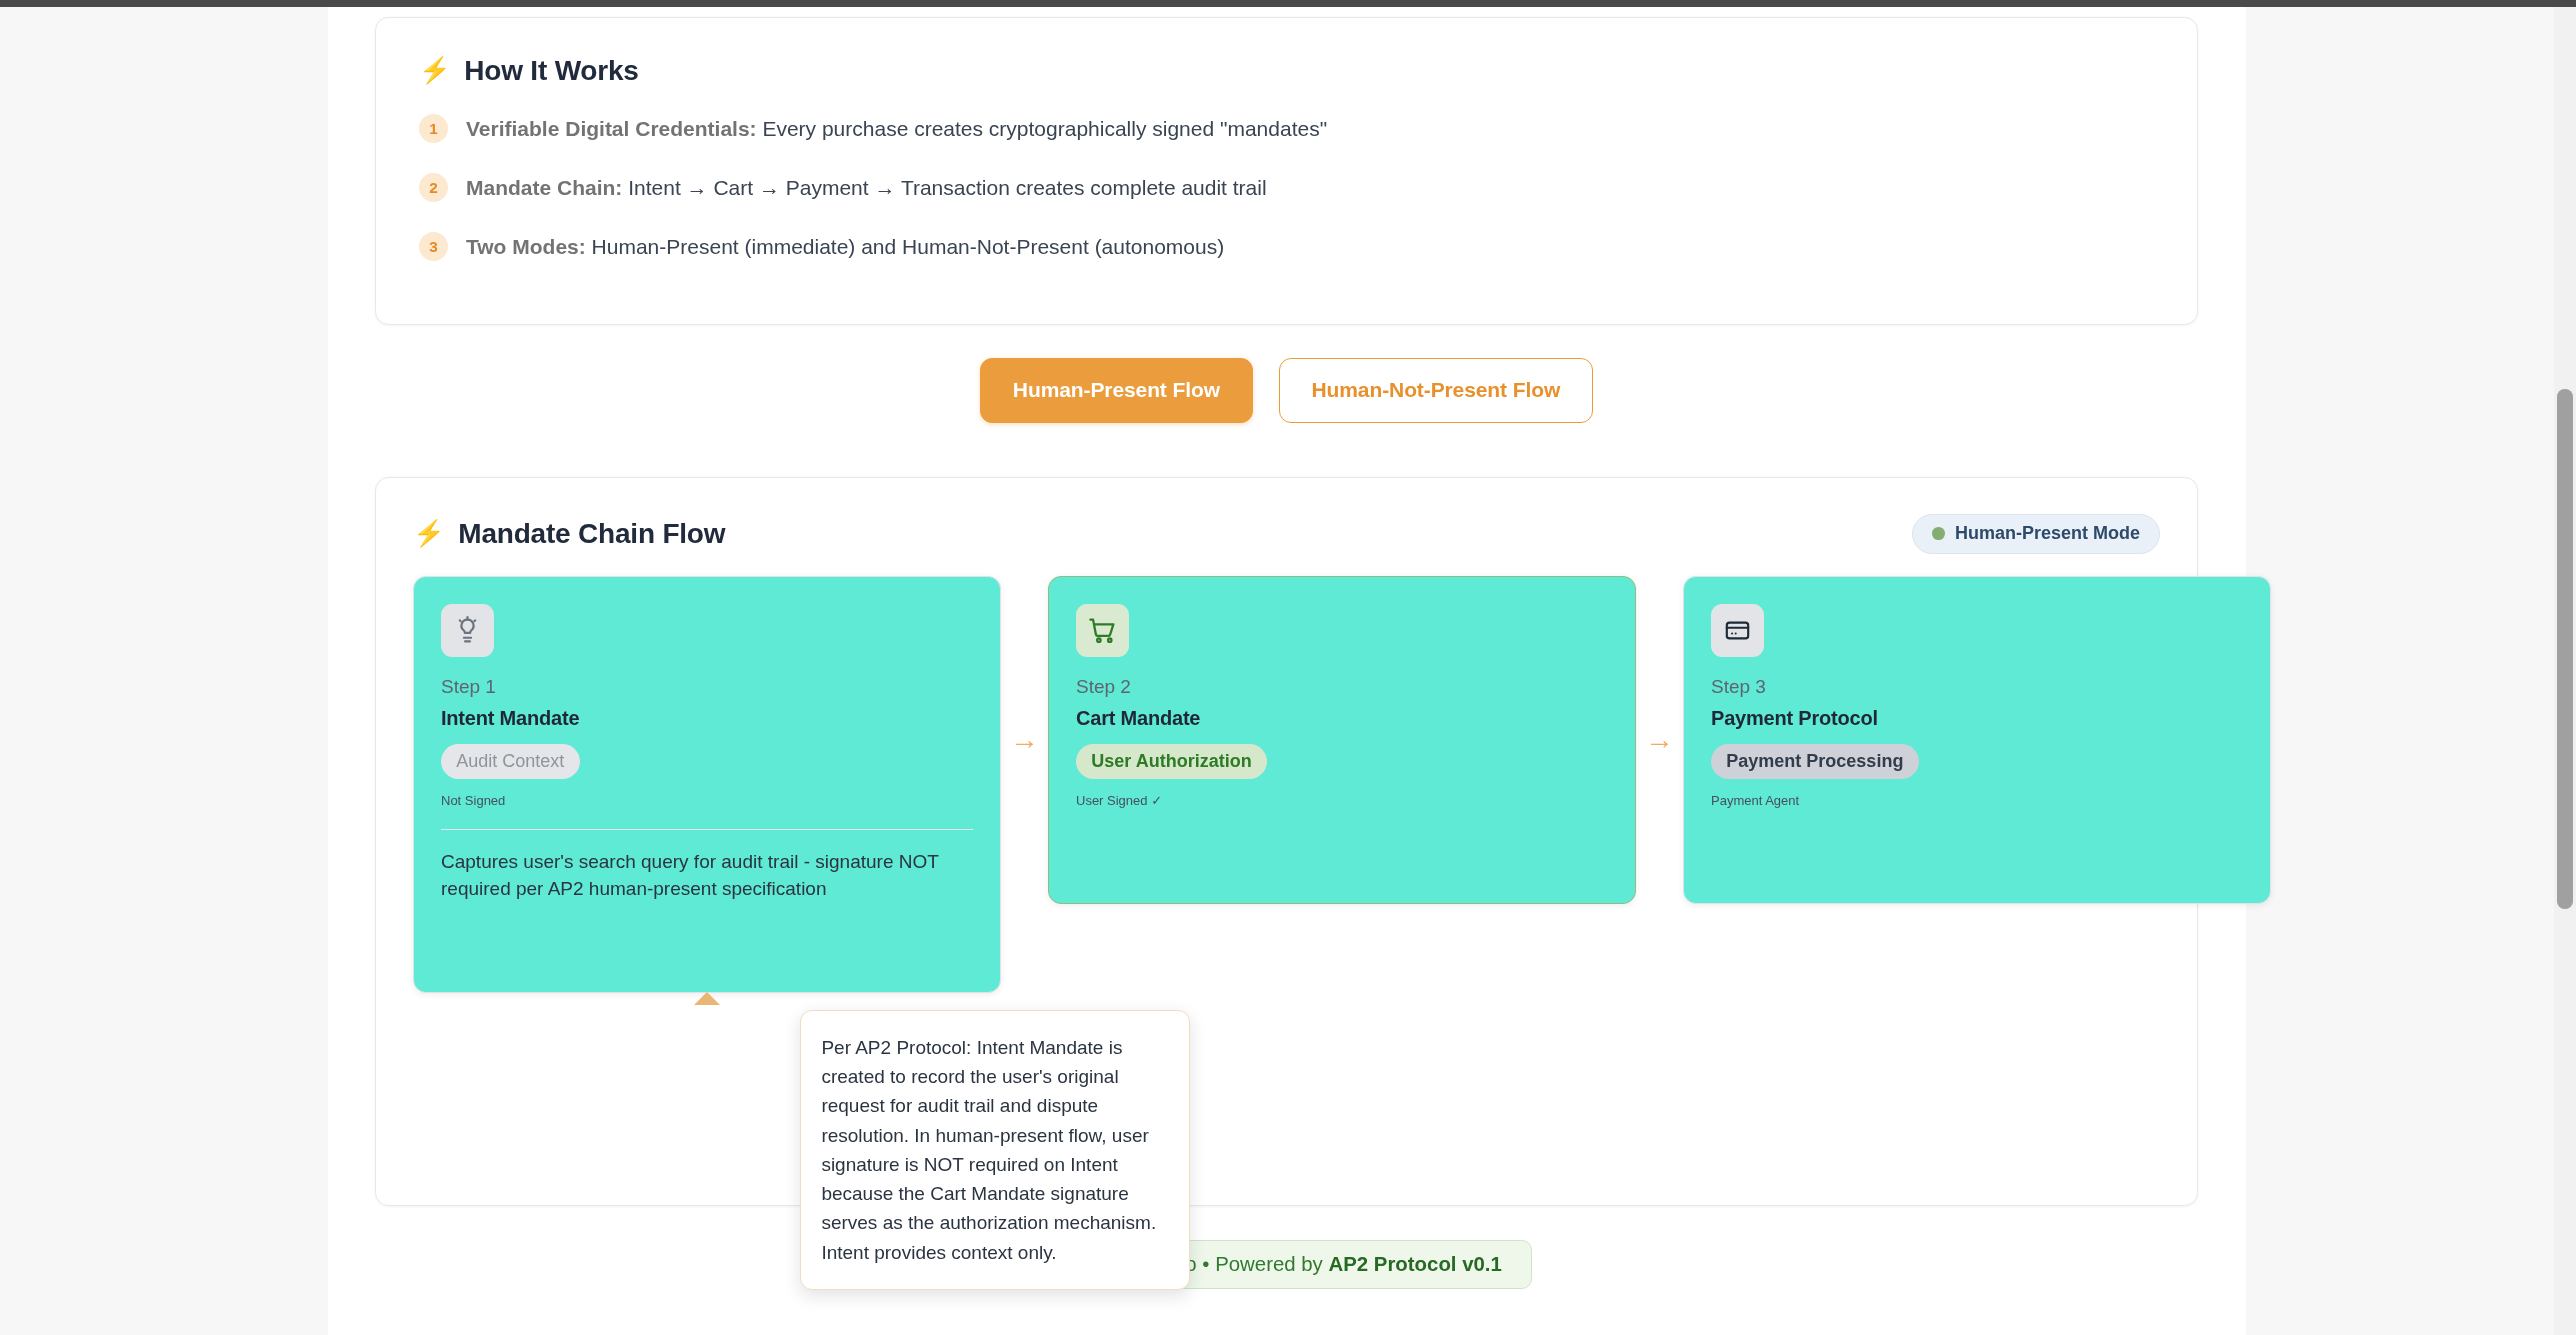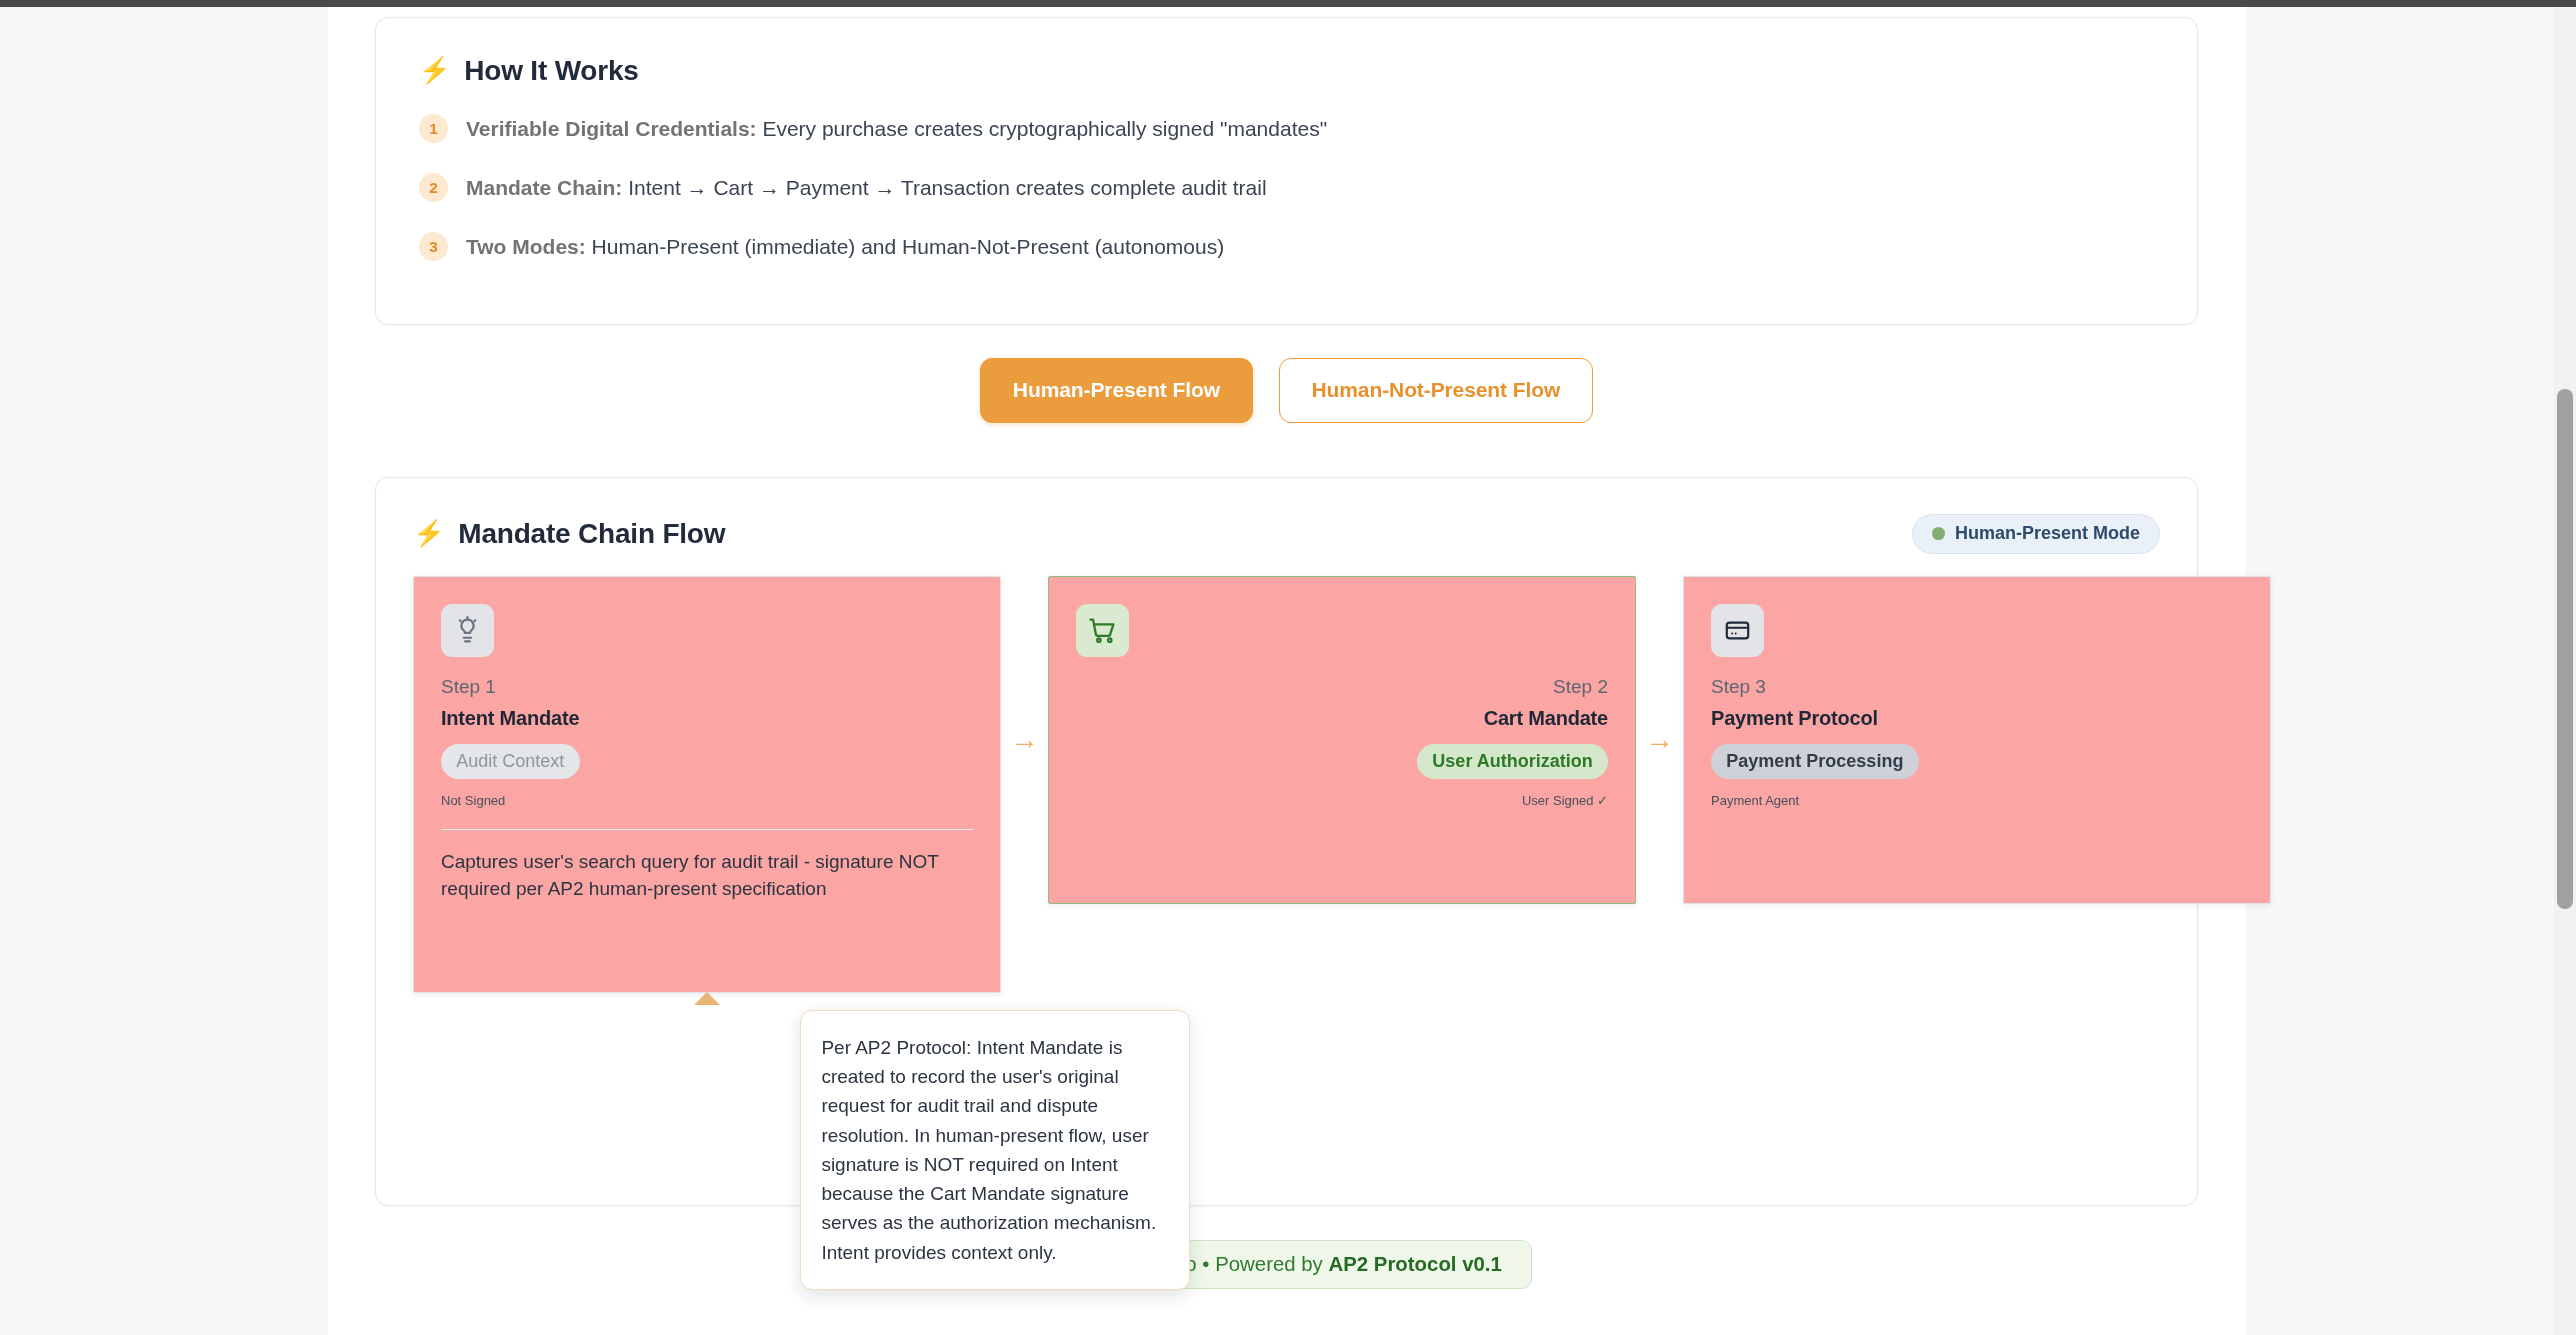--- a/index.html
+++ b/index.html
@@ -132,30 +132,29 @@
   }
   .step-col { position: relative; width: 588px; flex: 0 0 588px; }
   .arrow-col {
     flex: 0 0 47px;
     height: 328px;
     display: flex; align-items: center; justify-content: center;
     font-size: 29px; color: #f0ad5f; line-height: 1;
   }
   .step-card {
     position: relative;
-    background: #fca5a5;
-    border-radius: 2px;
+    background: #5eead4;
+    border-radius: 13px;
     border: 0.9px solid #dfe2e6;
     box-shadow: 0 1.7px 6px rgba(16,24,40,0.07);
     padding: 27px 27px 25.6px 27px;
     min-height: 328px;
   }
   .step-card.active {
     border: 1.7px solid #8fbf7e;
-    text-align: right;
   }
   .step-card.expanded { min-height: 417px; }
   .step-icon {
     width: 53px; height: 53px; border-radius: 11px;
     display: flex; align-items: center; justify-content: center;
   }
   .step-icon.grey  { background: #e2e4e7; }
   .step-icon.green { background: #d9ead0; }
   .step-label {
     margin-top: 19.6px;

